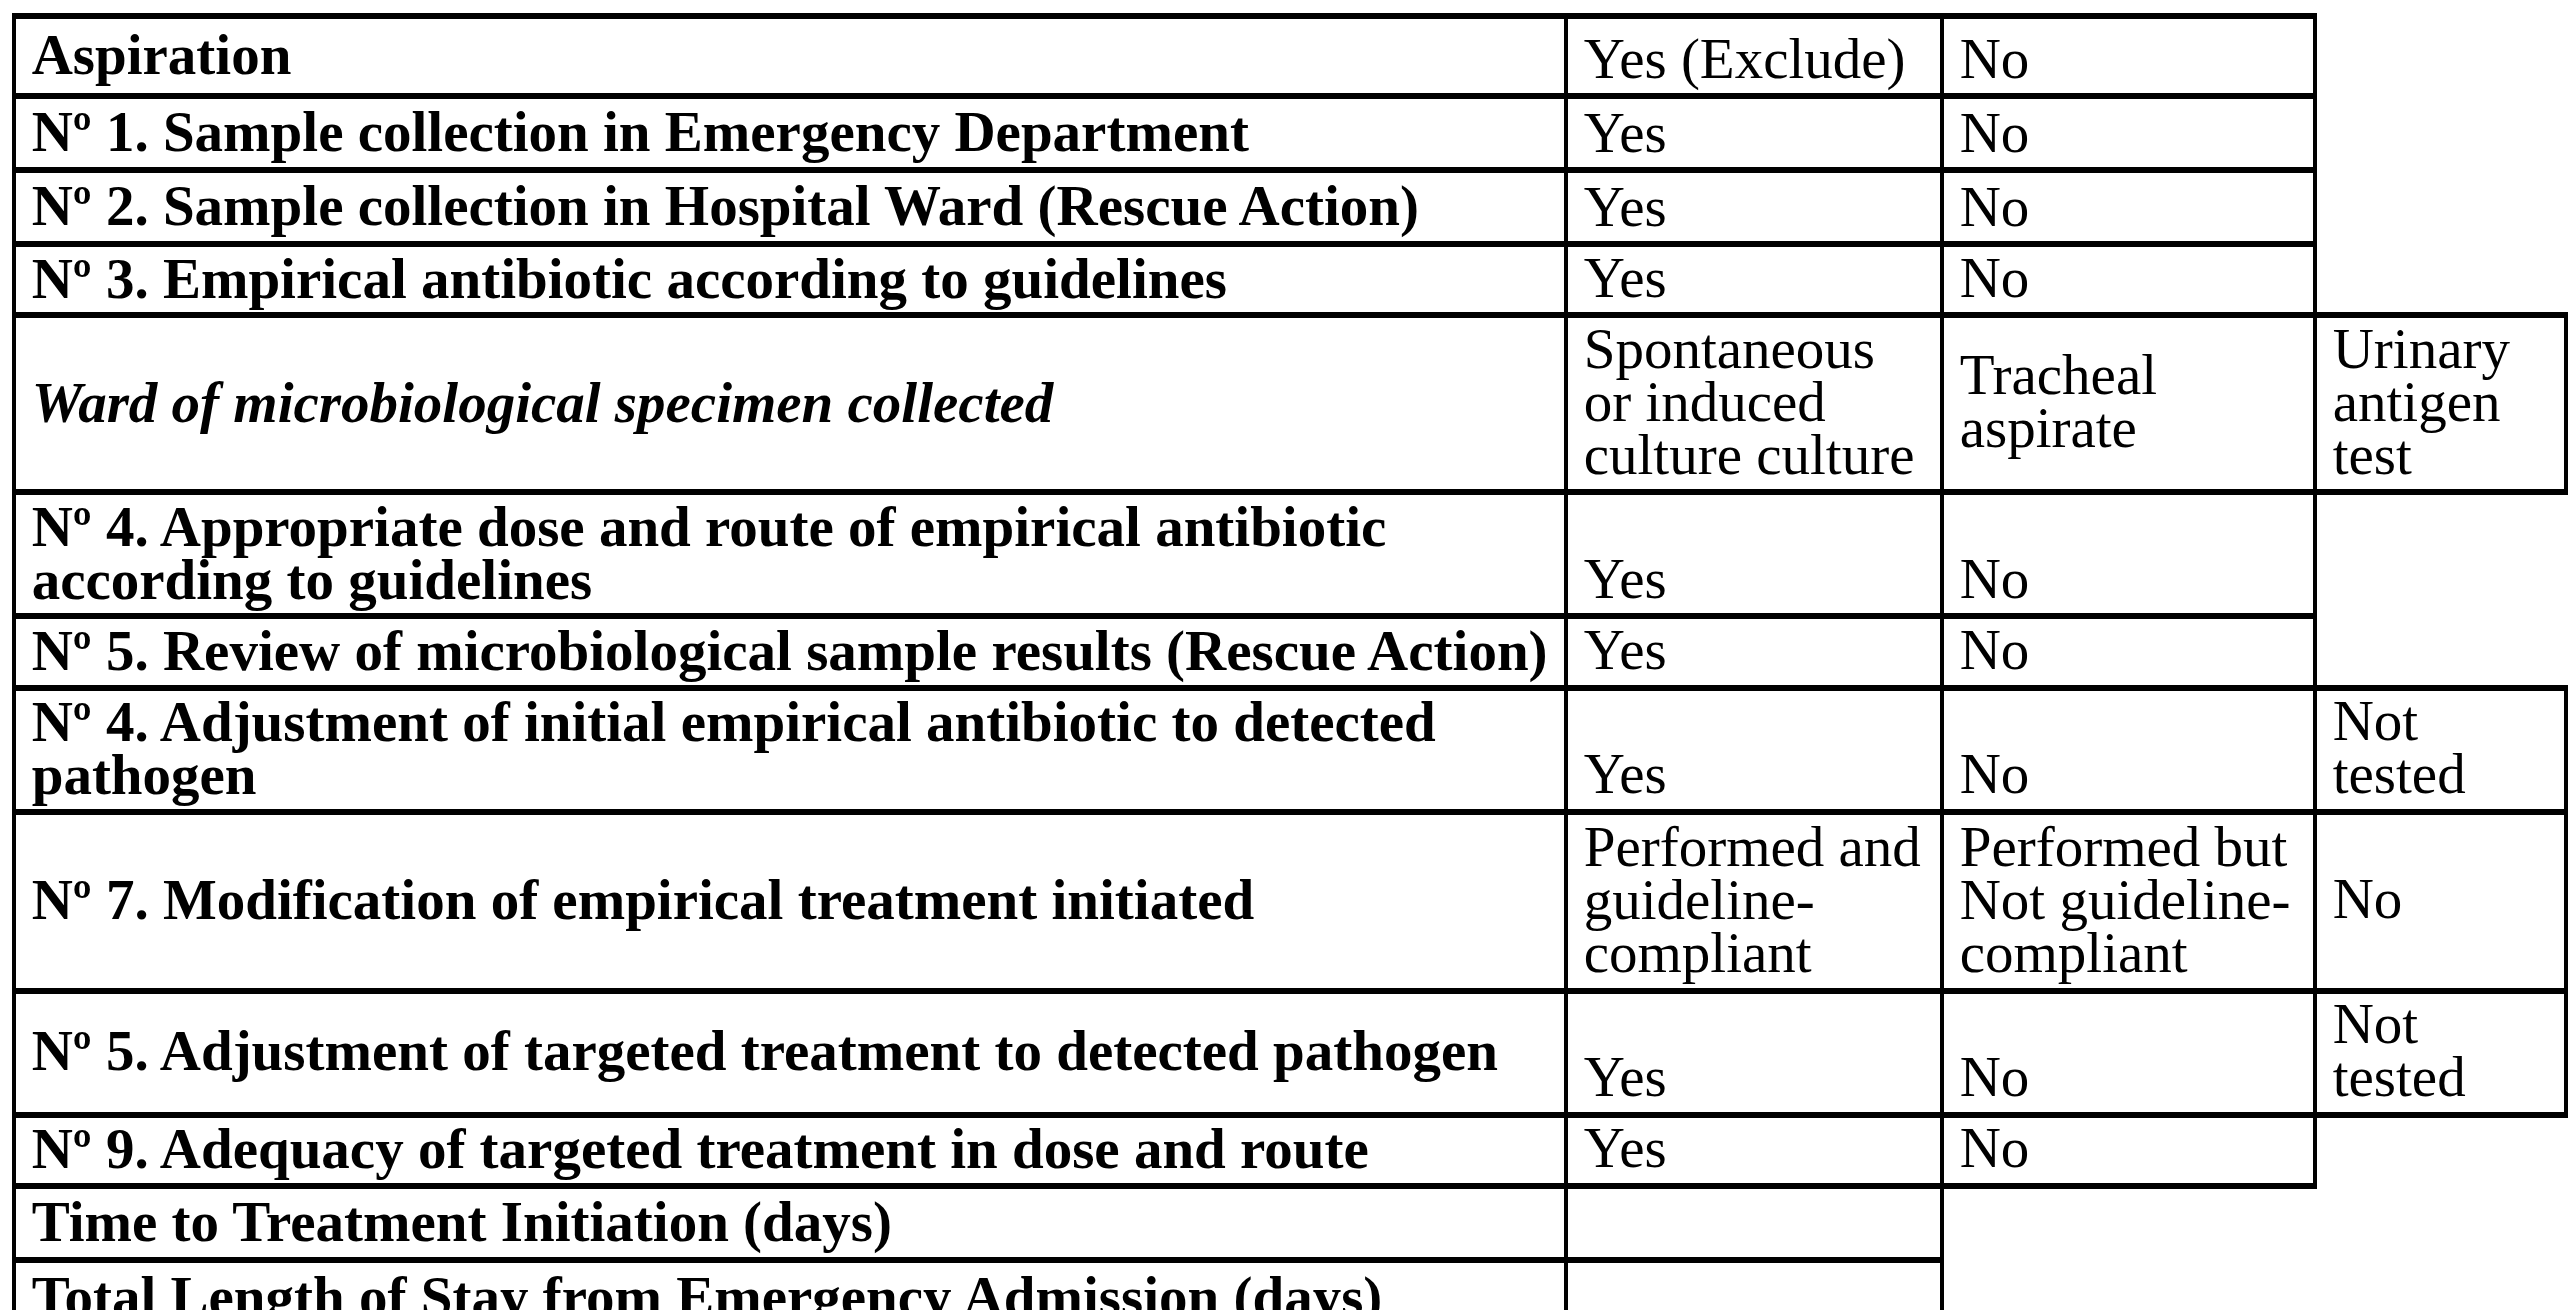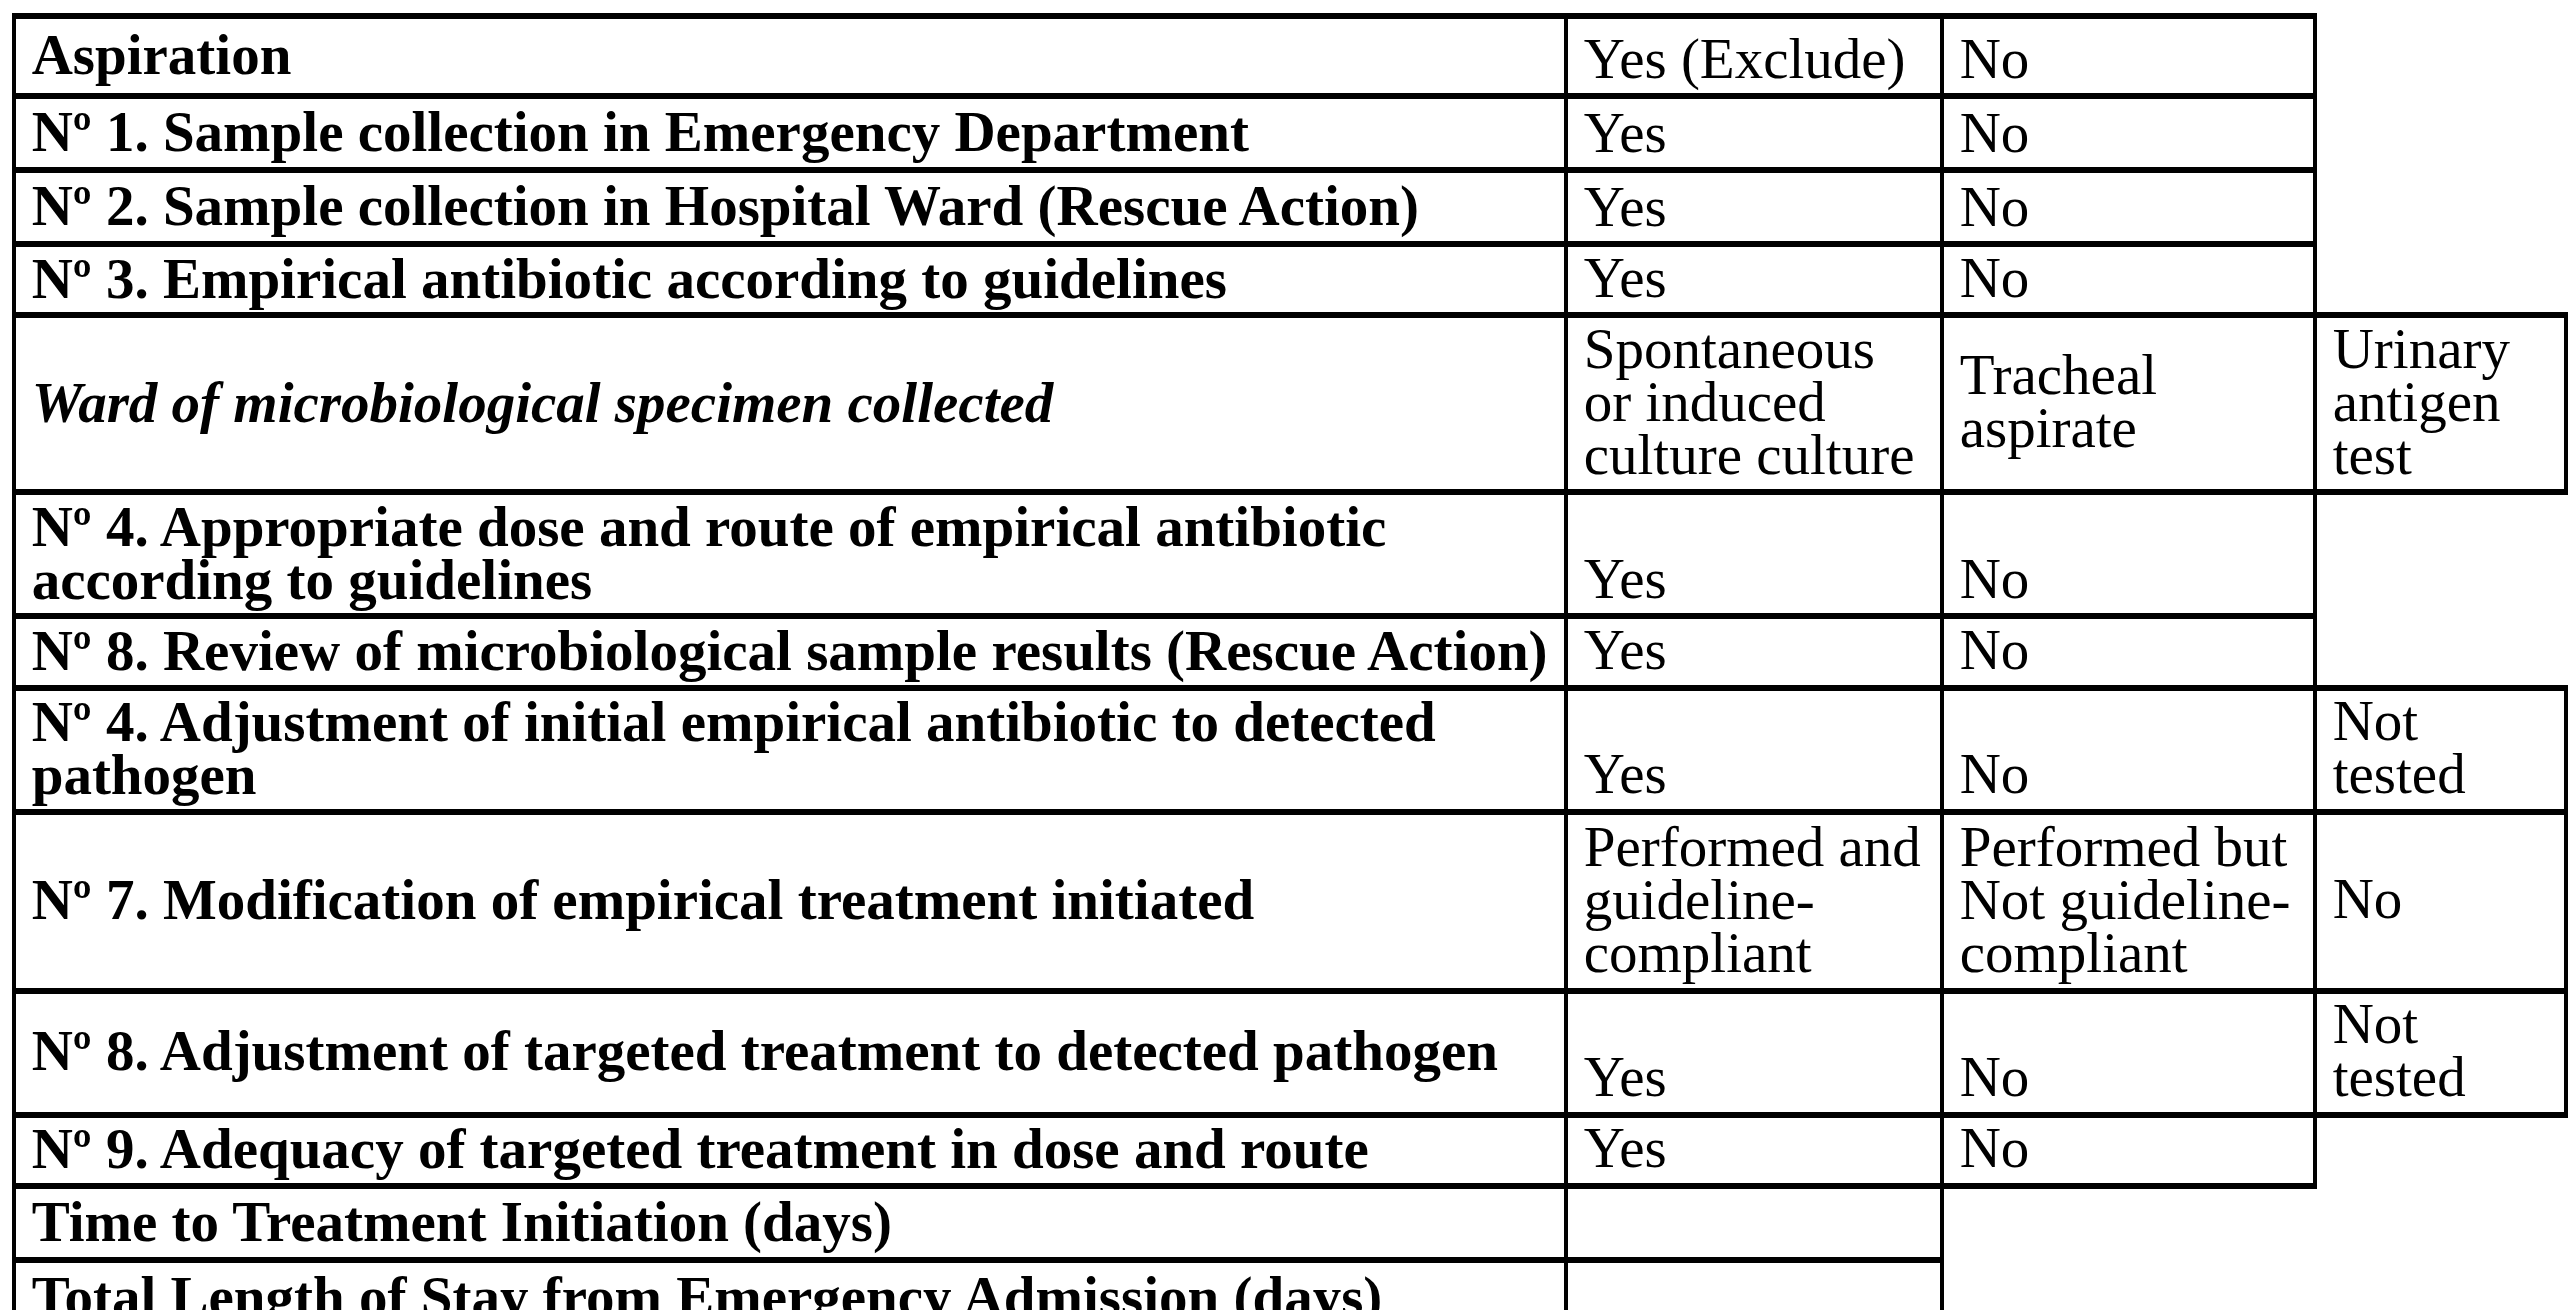--- a/index.html
+++ b/index.html
@@ -87,41 +87,41 @@
     <td class="val mid">Urinary antigen test</td>
   </tr>
 
   <tr style="height:124px">
     <td class="label">Nº 4. Appropriate dose and route of empirical antibiotic according to guidelines</td>
     <td class="val">Yes</td>
     <td class="val">No</td>
   </tr>
 
   <tr style="height:70px">
-    <td class="label">Nº 8. Review of microbiological sample results (Rescue Action)</td>
+    <td class="label">Nº 5. Review of microbiological sample results (Rescue Action)</td>
     <td class="val">Yes</td>
     <td class="val">No</td>
   </tr>
 
   <tr style="height:82px">
     <td class="label">Nº 4. Adjustment of initial empirical antibiotic to detected pathogen</td>
     <td class="val">Yes</td>
     <td class="val">No</td>
     <td class="val">Not tested</td>
   </tr>
 
   <tr style="height:179px">
     <td class="label">Nº 7. Modification of empirical treatment initiated</td>
     <td class="val">Performed and guideline-compliant</td>
     <td class="val">Performed but Not guideline-compliant</td>
     <td class="val mid">No</td>
   </tr>
 
   <tr style="height:77px">
-    <td class="label">Nº 8. Adjustment of targeted treatment to detected pathogen</td>
+    <td class="label">Nº 5. Adjustment of targeted treatment to detected pathogen</td>
     <td class="val">Yes</td>
     <td class="val">No</td>
     <td class="val">Not tested</td>
   </tr>
 
   <tr style="height:71px">
     <td class="label">Nº 9. Adequacy of targeted treatment in dose and route</td>
     <td class="val">Yes</td>
     <td class="val">No</td>
   </tr>

